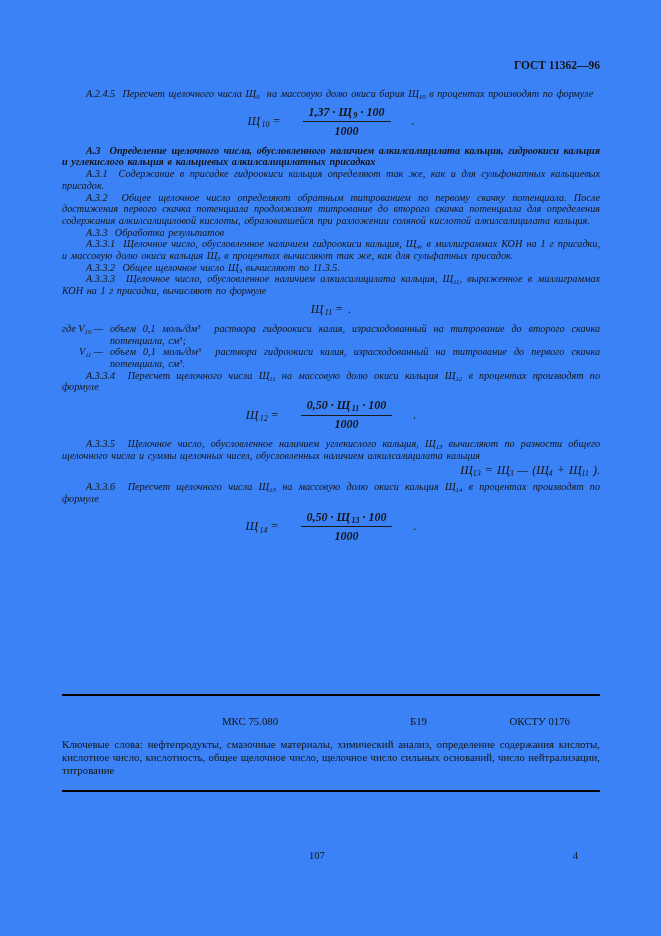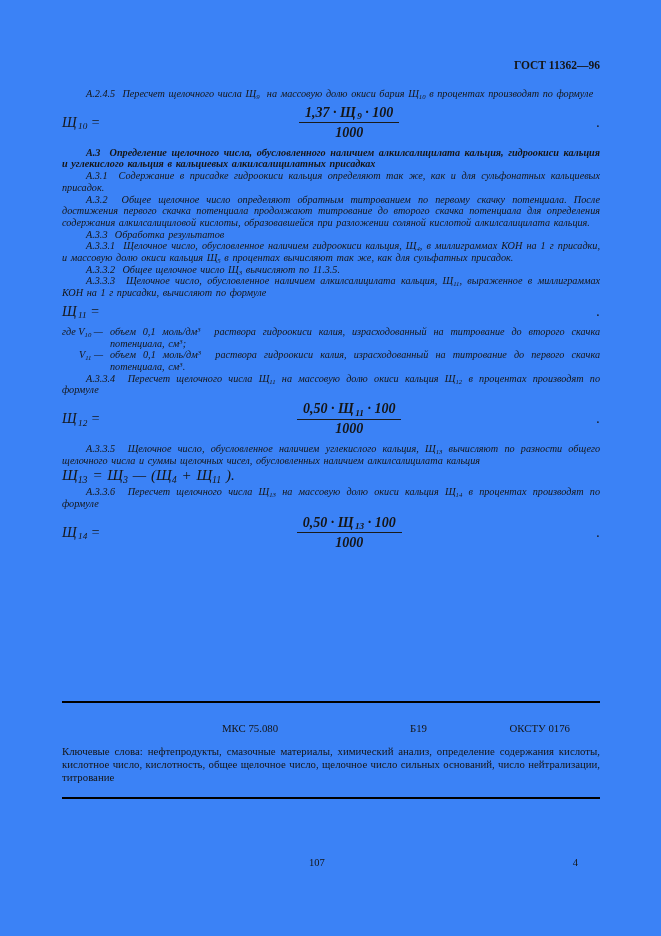--- a/index.html
+++ b/index.html
@@ -15,31 +15,31 @@
   }
   .header { text-align: right; font-weight: bold; font-size: 11.5px; line-height: 14px; margin-bottom: 16px; }
   .para {
     margin: 0; font-style: italic; font-size: 10.2px; line-height: 11.7px;
     text-align: justify; text-indent: 24px; word-spacing: 1.1px;
   }
   .para.bold { font-weight: bold; }
   sub { font-size: 0.66em; line-height: 0; vertical-align: -0.28em; }
   sup { font-size: 0.66em; line-height: 0; vertical-align: 0.5em; }
   .formula {
-    display: flex; justify-content: space-between; align-items: center;
-    font-style: italic; font-size: 14px; margin: 5px 0 6px;
+    display: flex; justify-content: center; align-items: center;
+    font-style: italic; font-size: 12px; margin: 5px 0 6px;
   }
   .formula sub { margin-left: 1.5px; }
   .frac { display: inline-flex; flex-direction: column; align-items: center; margin: 0 19px; font-weight: bold; }
   .num { padding: 0 6px 1.5px; border-bottom: 1.1px solid #1a1a1a; }
   .den { padding-top: 1.5px; }
   .f-tail { margin-left: 2px; }
   .formula-inline {
-    margin: 3px 0 4px; text-align: left; text-indent: 0;
-    font-style: italic; font-size: 15px; line-height: 13px;
+    margin: 3px 0 4px; text-align: right; text-indent: 0;
+    font-style: italic; font-size: 12px; line-height: 13px;
   }
   .deflist { font-style: italic; font-size: 10.2px; line-height: 11.7px; margin-top: 2px; }
   .defrow { display: flex; }
   .defterm { flex: 0 0 48px; }
   .defterm.indent2 { padding-left: 17px; }
   .defdef { flex: 1; text-align: justify; word-spacing: 1.1px; }
   .rule { height: 0; border-top: 2.4px solid #000; }
   .rule-top { margin-top: 150px; }
   .rule-bottom { margin-top: 13px; border-top-width: 2px; }
   .codes { position: relative; height: 14px; margin-top: 18px; font-size: 10.8px; line-height: 14px; }

